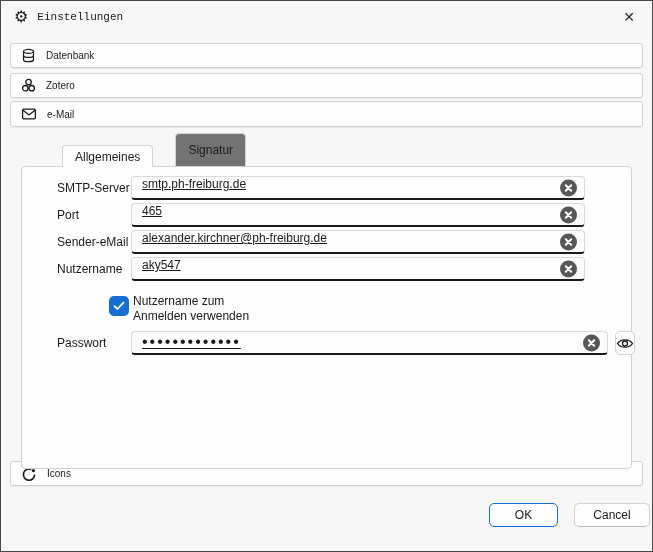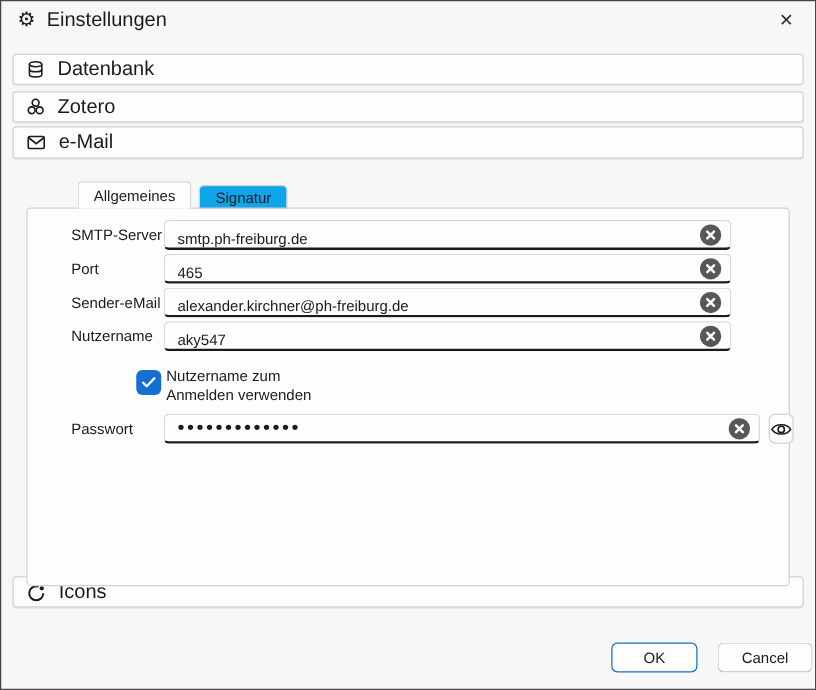--- a/index.html
+++ b/index.html
@@ -12,51 +12,51 @@
   *{box-sizing:border-box;margin:0;padding:0;}
   html,body{background:#dedede;}
   body{font-family:"Liberation Sans","DejaVu Sans",sans-serif;color:var(--text);}
   .window{
     position:relative;width:653px;height:552px;background:var(--bg);
     border:1px solid #474747;overflow:hidden;
   }
   
   .titlebar{position:absolute;top:0;left:0;right:0;height:32px;display:flex;align-items:center;}
   .tb-icon{margin-left:13px;font-size:16px;line-height:1;}
-  .tb-title{margin-left:9px;font-size:16px;}
+  .tb-title{margin-left:9px;font-size:11px;font-family:Liberation Mono, monospace;}
   .close-btn{
     position:absolute;right:0;top:0;width:46px;height:31px;border:none;background:transparent;
     font-size:14px;color:#2b2b2b;cursor:default;font-family:inherit;display:flex;align-items:center;justify-content:center;
   }
   
   .bar{
     position:absolute;left:9px;width:633px;height:25px;background:var(--surface);
     border:1px solid var(--border);border-radius:3px;display:flex;align-items:center;
     box-shadow:0 1px 0 rgba(0,0,0,0.05);
   }
   .bar .bar-icon{margin-left:10px;display:flex;align-items:center;}
-  .bar .bar-label{margin-left:10px;font-size:16px;}
+  .bar .bar-label{margin-left:10px;font-size:10px;}
   
   .tabs{position:absolute;left:21px;top:144px;height:22px;display:flex;align-items:flex-end;z-index:2;padding-left:40px;}
   .tab{
-    height:19px;padding:0 12px;font-size:12px;display:flex;align-items:center;
-    background:#0ea5e9;border:1px solid var(--border);border-radius:4px 4px 0 0;margin-left:6px;
+    height:34px;padding:0 12px;font-size:12px;display:flex;align-items:center;
+    background:#737373;border:1px solid var(--border);border-radius:4px 4px 0 0;margin-left:22px;
   }
   .tab.active{height:22px;background:var(--surface);border-bottom:none;margin-left:0;}
   
   .panel{
     position:absolute;left:20px;top:165px;width:611px;height:303px;background:var(--surface);
     border:1px solid var(--border);border-radius:4px;z-index:1;padding-top:9px;
   }
   .frow{display:flex;align-items:center;margin:0 46px 3px 12px;height:24px;}
   .flabel{width:74px;font-size:12px;flex:none;margin-left:23px;}
   .finput{
     position:relative;flex:1;height:24px;background:var(--surface);
     border:1px solid #d9d9d9;border-bottom:2px solid #1a1a1a;border-radius:4px;
-    display:flex;align-items:flex-end;padding:0 28px 0 10px;
+    display:flex;align-items:flex-start;padding:0 28px 0 10px;text-decoration:underline;
   }
   .fvalue{font-size:12px;white-space:nowrap;overflow:hidden;}
   .clear-btn{
     position:absolute;right:7px;top:50%;transform:translateY(-50%);
     width:17px;height:17px;border-radius:50%;background:#575757;border:none;
     display:flex;align-items:center;justify-content:center;padding:0;cursor:default;
   }
   
   .crow{display:flex;margin:13px 0 0 87px;height:32px;}
   .checkbox{
@@ -67,21 +67,21 @@
   
   .prow{margin-top:5px;margin-right:12px;}
   .prow .finput{flex:none;width:477px;}
   .pwv{font-size:16px;letter-spacing:2px;line-height:20px;}
   .eye-btn{
     margin-left:7px;width:26px;height:24px;background:var(--surface);
     border:1px solid var(--border);border-radius:5px;display:flex;align-items:center;justify-content:center;padding:0;
   }
   
   .btn{
-    position:absolute;top:513px;height:24px;background:var(--surface);border-radius:5px;
+    position:absolute;top:502px;height:24px;background:var(--surface);border-radius:5px;
     font-size:12px;font-family:inherit;color:var(--text);display:flex;align-items:center;justify-content:center;
   }
   .btn.ok{left:488px;width:69px;border:1.5px solid var(--accent);}
   .btn.cancel{left:573px;width:76px;border:1px solid #d0d0d0;border-bottom-color:#bdbdbd;}
   svg{display:block;}
 </style>
 </head>
 <body>
 
 <div class="window">

